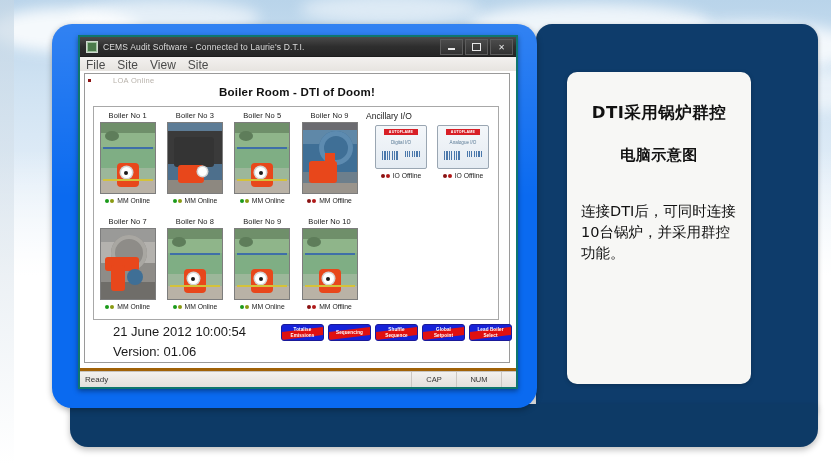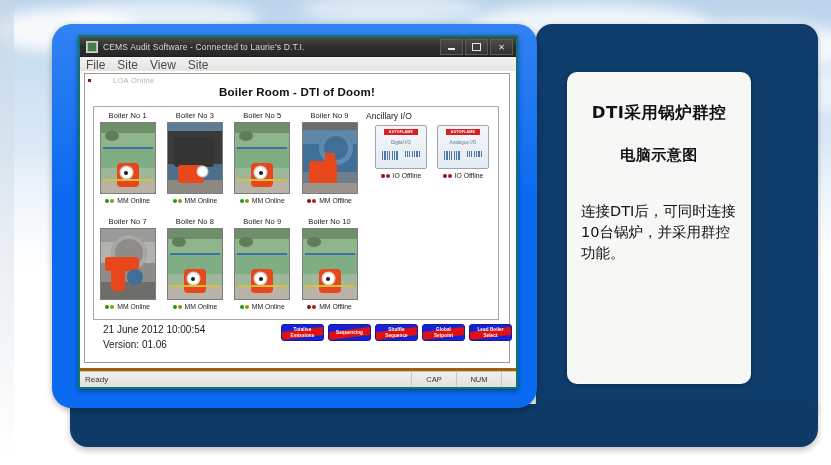--- a/index.html
+++ b/index.html
@@ -100,21 +100,21 @@
     display:flex;flex-direction:column;align-items:center;padding-top:3px;box-sizing:border-box;border-radius:2px;}
   .io-brand{width:34px;height:6px;background:#d81f26;display:flex;align-items:center;justify-content:center;}
   .io-brand span{font-size:3.6px;color:#fff;font-weight:bold;letter-spacing:.2px;}
   .io-name{font-size:4.6px;color:#5a7a95;margin-top:5px;}
   .io-pins{display:flex;gap:7px;margin-top:6px;}
   .pin-group{display:flex;gap:1.2px;}
   .pin{width:1.2px;height:9px;background:#4a78ab;}
   .pin.short{height:6px;}
 
   
-  .footer-info{position:absolute;left:18px;top:248px;font-size:10px;color:#1a1a1a;line-height:1.5;}
+  .footer-info{position:absolute;left:28px;top:248px;font-size:13px;color:#1a1a1a;line-height:1.5;}
   .btn-row{position:absolute;left:196px;top:250px;display:flex;gap:4px;}
   .cbtn{width:41px;height:15px;border:1px solid #1a1a9a;border-radius:3px;position:relative;overflow:hidden;
     background:#1622d8;display:flex;align-items:center;justify-content:center;}
   .cbtn .red{position:absolute;left:0;bottom:0;width:100%;height:56%;background:#e01010;
     transform:skewY(-7deg);transform-origin:left bottom;}
   .cbtn .lbl{position:relative;z-index:2;color:#fff;font-size:4.6px;font-weight:bold;line-height:1.15;
     text-align:center;letter-spacing:.1px;}
   .statusbar{position:absolute;left:0;bottom:0;width:436px;height:15px;
     background:linear-gradient(180deg,#f2f0ee,#e3e0dc);border-top:1px solid #c6c2bd;display:flex;align-items:center;}
   .sb-ready{font-size:8px;color:#333;margin-left:5px;}

